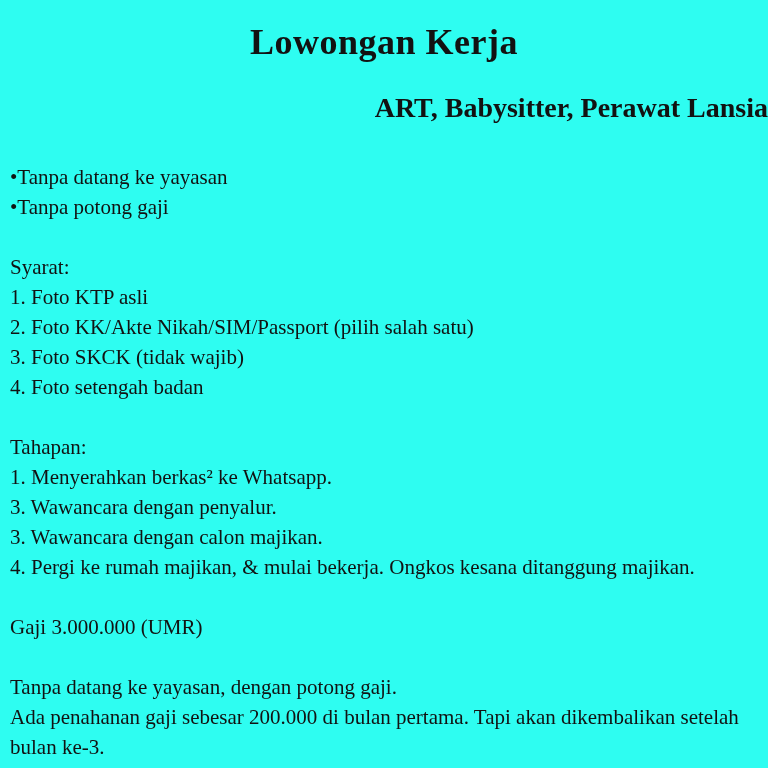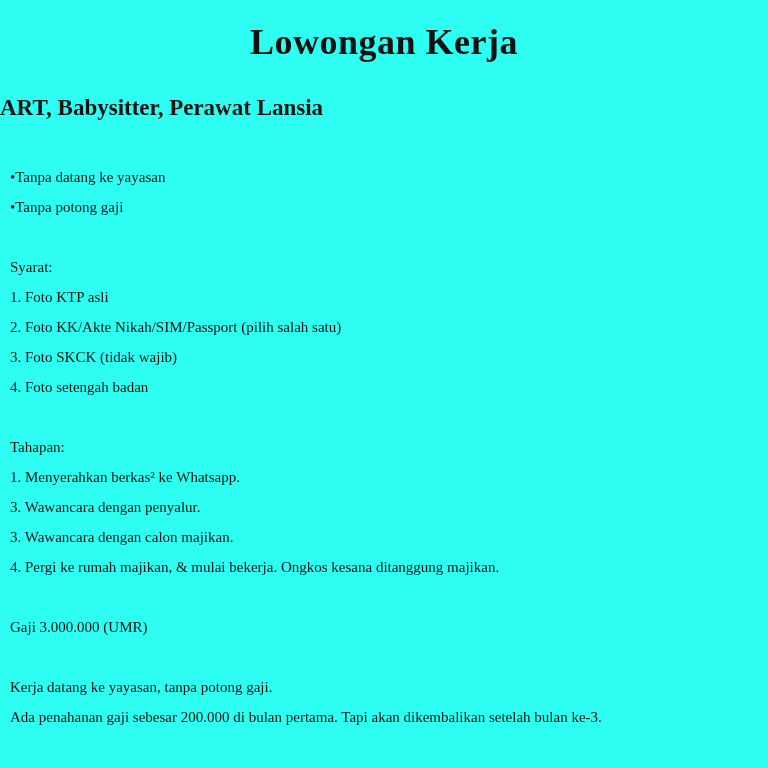--- a/index.html
+++ b/index.html
@@ -22,33 +22,33 @@
   }
   .title {
     margin: 0;
     text-align: center;
     font-size: 36px;
     line-height: 40px;
     font-weight: 600;
     letter-spacing: 0.5px;
   }
   .subtitle {
-    margin: 31px 0 0 0;
-    text-align: left;
-    font-size: 23px;
+    margin: 31px 0 0 8px;
+    text-align: right;
+    font-size: 28px;
     line-height: 30px;
     font-weight: 700;
   }
   .body {
     margin-top: 39px;
     padding: 0 12px 0 10px;
   }
   .body p {
     margin: 0;
-    font-size: 15px;
+    font-size: 21px;
     line-height: 30px;
     font-weight: 500;
   }
   section + section {
     margin-top: 30px;
   }
 </style>
 </head>
 <body>
 
@@ -79,18 +79,18 @@
       <p>3. Wawancara dengan penyalur.</p>
       <p>3. Wawancara dengan calon majikan.</p>
       <p>4. Pergi ke rumah majikan, &amp; mulai bekerja. Ongkos kesana ditanggung majikan.</p>
     </section>
 
     <section>
       <p>Gaji 3.000.000 (UMR)</p>
     </section>
 
     <section>
-      <p>Kerja datang ke yayasan, tanpa potong gaji.</p>
+      <p>Tanpa datang ke yayasan, dengan potong gaji.</p>
       <p>Ada penahanan gaji sebesar 200.000 di bulan pertama. Tapi akan dikembalikan setelah bulan ke-3.</p>
     </section>
 
   </div>
 </div>
 
 </body></html>

